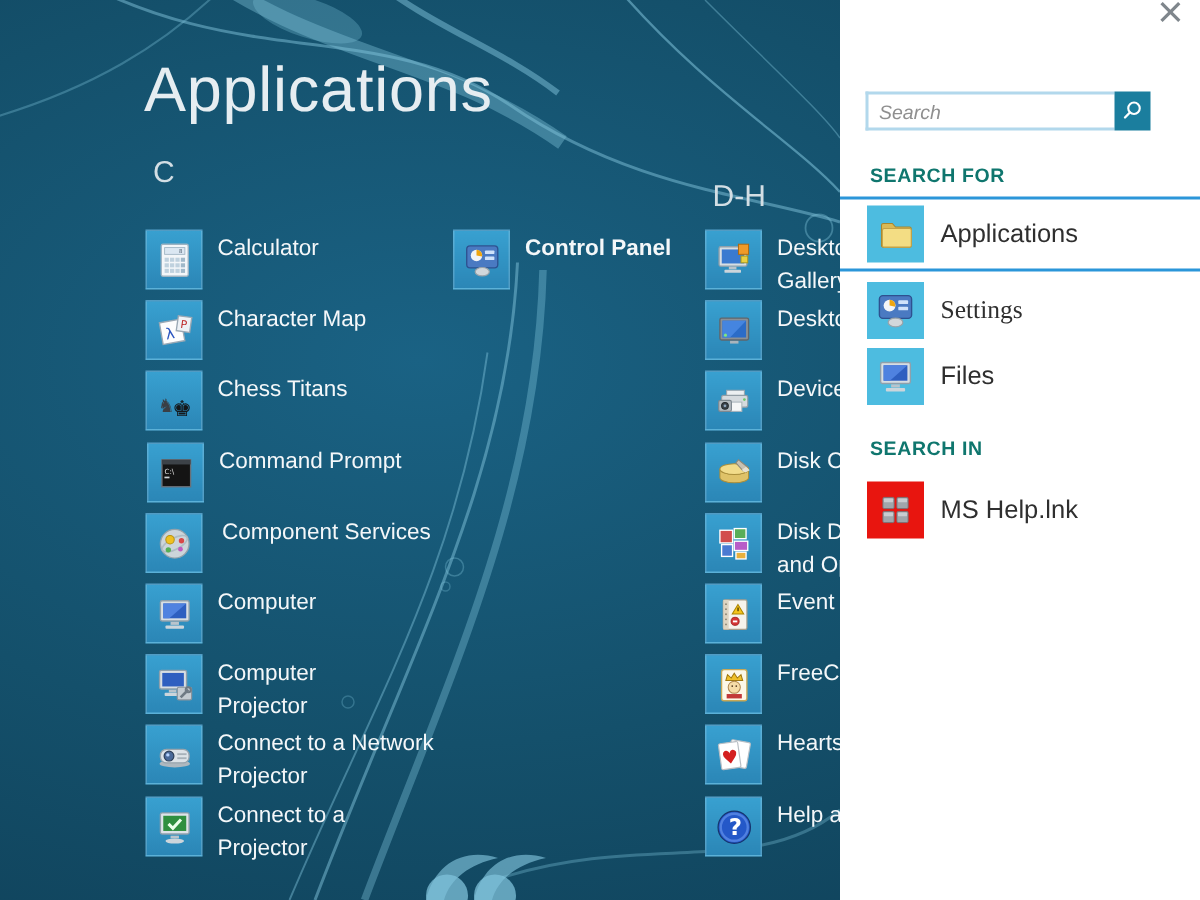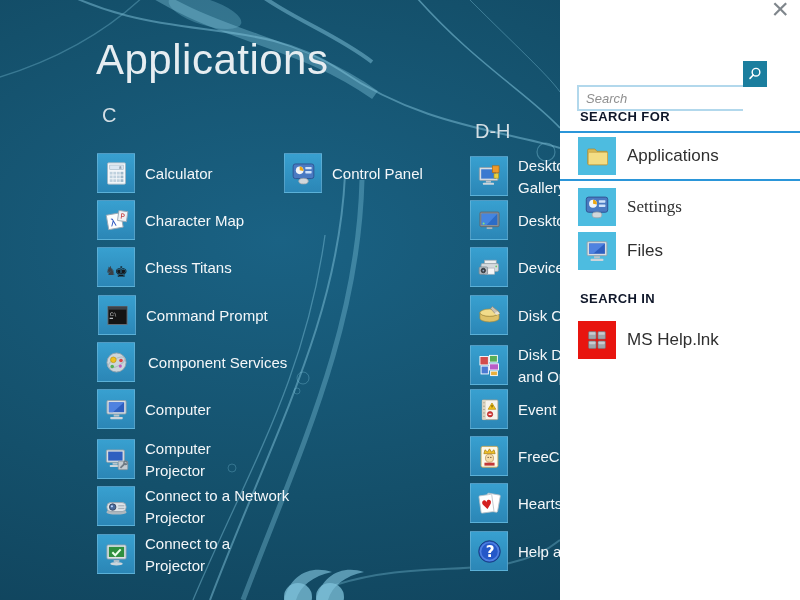--- a/index.html
+++ b/index.html
@@ -3,37 +3,37 @@
 <meta charset="utf-8">
 <style>
   html,body{margin:0;padding:0;}
   body{width:800px;height:600px;overflow:hidden;font-family:"Liberation Sans", sans-serif;}
   .screen{position:relative;width:800px;height:600px;overflow:hidden;
     background:radial-gradient(120% 95% at 35% 40%, #1a6284 0%, #14506b 45%, #0d3950 100%);}
   .swirls{position:absolute;left:0;top:0;width:560px;height:600px;pointer-events:none;}
   .main-title{position:absolute;left:96px;top:36px;font-size:42px;font-weight:300;
     color:#e6edf1;letter-spacing:.5px;}
   .group-header{position:absolute;top:104px;font-size:20px;font-weight:300;color:#d3dee4;}
-  .app-item{position:absolute;display:flex;gap:10px;width:225px;cursor:pointer;align-items:center;}
+  .app-item{position:absolute;display:flex;gap:10px;width:225px;cursor:pointer;}
   .tile{width:38px;height:40px;flex:0 0 38px;display:flex;align-items:center;justify-content:center;
     background:linear-gradient(180deg,#38a0d0,#2b86b6);border:1px solid rgba(255,255,255,.18);box-sizing:border-box;}
   .tile svg{width:27px;height:27px;overflow:visible;}
   .app-label{color:#f4f7f9;font-size:15px;line-height:22px;padding-top:2px;white-space:nowrap;}
   
   .panel{position:absolute;left:560px;top:0;width:240px;height:600px;background:#ffffff;z-index:5;}
   .close{position:absolute;top:-6px;right:11px;font-size:30px;font-weight:300;color:#7f868c;cursor:pointer;line-height:1;}
   .panel-title{position:absolute;left:16px;top:27px;font-size:25px;font-weight:300;color:#404040;white-space:nowrap;letter-spacing:-0.2px;}
   .search-row{position:absolute;left:17px;top:61px;display:flex;}
   .search-input{width:166px;height:26px;border:2px solid #b2d8ec;border-right:none;padding:0 7px;
-    font-size:13px;color:#333;outline:none;box-sizing:border-box;font-family:"Liberation Sans",sans-serif;margin-top:24px;}
+    font-size:13px;color:#333;outline:none;box-sizing:border-box;font-family:"Liberation Sans",sans-serif;}
   .search-input::placeholder{color:#8f8f8f;font-style:italic;}
   .search-btn{width:24px;height:26px;background:#1b7e9e;border:none;padding:0;display:flex;
     align-items:center;justify-content:center;cursor:pointer;}
   .search-btn svg{width:20px;height:20px;}
-  .sec-header{position:absolute;left:20px;font-size:13px;font-weight:bold;color:#0f172a;letter-spacing:.4px;}
+  .sec-header{position:absolute;left:20px;font-size:13px;font-weight:bold;color:#0f766e;letter-spacing:.4px;}
   .panel-row{position:absolute;left:0;width:100%;height:47px;box-sizing:border-box;
     display:flex;align-items:center;padding-left:18px;gap:11px;cursor:pointer;}
   .panel-row.selected{border-top:2px solid #2b96d9;border-bottom:2px solid #2b96d9;height:50px;}
   .ptile{width:38px;height:38px;flex:0 0 38px;display:flex;align-items:center;justify-content:center;}
   .ptile svg{width:28px;height:28px;overflow:visible;}
   .tile-cyan{background:#4dbce0;}
   .tile-red{background:#e8150f;}
   .prow-label{font-size:17px;color:#2f2f2f;white-space:nowrap;}
   svg text{font-family:"DejaVu Sans","Liberation Sans",sans-serif;}
 </style>
@@ -211,21 +211,21 @@
             <path d="M8.3 10 l2.6 2.6 4.8-5.2" stroke="#eaffea" stroke-width="1.8" fill="none"></path>
             <rect x="9.5" y="17" width="5" height="1.6" fill="#b9c4cc"></rect>
             <ellipse cx="12" cy="20.2" rx="5.5" ry="1.5" fill="#ccd5db"></ellipse>
           </svg>
         </div>
         <div class="app-label">
           <div>Connect to a</div>
           <div>Projector</div>
         </div>
       </div>
-      <div class="app-item" style="left: 284px; top: 153px;">
+      <div class="app-item" style="left: 302px; top: 153px; font-weight: bold;">
         <div class="tile">
           <svg viewBox="0 0 24 24">
             <rect x="2.8" y="3.5" width="18.4" height="13" rx="2" fill="#4a7ac2" stroke="#2e5190" stroke-width="0.8"></rect>
             <circle cx="8.6" cy="9.2" r="3.4" fill="#f2f5f8"></circle>
             <path d="M8.6 9.2 L8.6 5.8 A3.4 3.4 0 0 1 11.9 9.8 Z" fill="#efa610"></path>
             <rect x="13.6" y="6.2" width="5.6" height="2.1" rx="0.5" fill="#cfe2fa"></rect>
             <rect x="13.6" y="9.8" width="5.6" height="2.1" rx="0.5" fill="#cfe2fa"></rect>
             <ellipse cx="12" cy="18.8" rx="4.2" ry="2.5" fill="#d2d7db" stroke="#99a3aa" stroke-width="0.7"></ellipse>
           </svg>
         </div>

